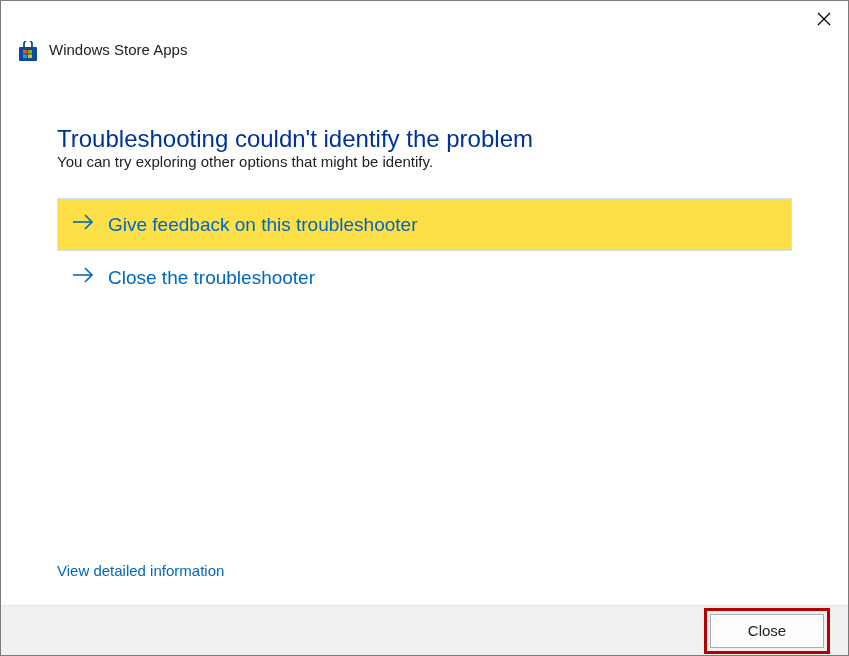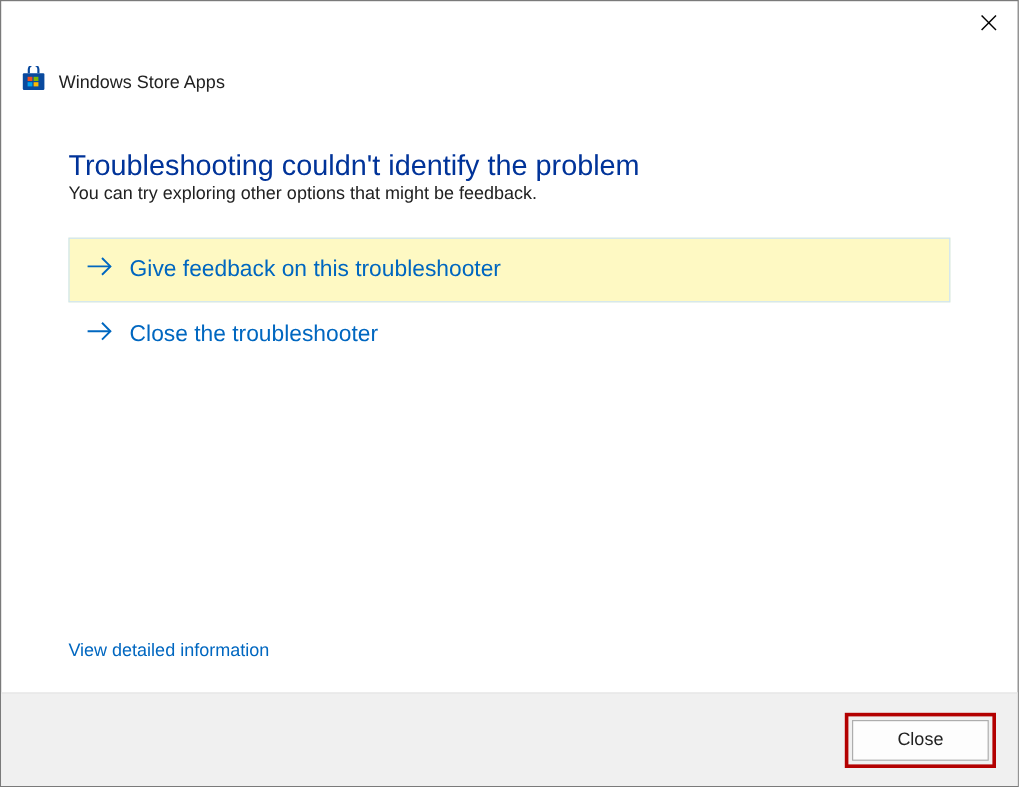--- a/index.html
+++ b/index.html
@@ -38,21 +38,21 @@
       justify-content: center;
       cursor: pointer;
       font-size: 16px;
     }
     .close-x svg {
       width: 14px;
       height: 14px;
     }
     .header-row {
       display: flex;
-      align-items: flex-end;
+      align-items: flex-start;
       gap: 10px;
       padding: 4px 0 0 16px;
       height: 40px;
     }
     .store-icon {
       width: 22px;
       height: 22px;
       position: relative;
     }
     .store-icon svg {
@@ -83,40 +83,40 @@
       align-items: center;
       gap: 14px;
       padding: 14px 14px;
       cursor: pointer;
       color: #0067c0;
       font-size: 19px;
       border: 1px solid transparent;
     }
     .option-row.selected {
       border: 1px solid #cce4f7;
-      background: #fef9c3;
+      background: #fde047;
     }
     .option-row .arrow {
       flex-shrink: 0;
     }
     .option-row .arrow svg {
       width: 22px;
       height: 18px;
       stroke: #0067c0;
     }
     .detail-link {
       position: absolute;
       left: 56px;
       bottom: 26px;
       color: #0067c0;
       font-size: 15px;
       cursor: pointer;
     }
     .footer {
-      height: 78px;
+      height: 50px;
       border-top: 1px solid #e5e5e5;
       background: #f0f0f0;
       display: flex;
       justify-content: flex-end;
       align-items: center;
       padding: 0 18px;
     }
     .close-button {
       width: 114px;
       height: 34px;
@@ -158,21 +158,21 @@
         <rect x="11" y="9" width="4" height="3.5" fill="#7fba00"></rect>
         <rect x="6" y="13.5" width="4" height="3.5" fill="#00a4ef"></rect>
         <rect x="11" y="13.5" width="4" height="3.5" fill="#ffb900"></rect>
       </svg>
     </span>
     <span class="header-title">Windows Store Apps</span>
   </div>
 
   <div class="content">
     <h1 class="main-heading">Troubleshooting couldn't identify the problem</h1>
-    <p class="subtext">You can try exploring other options that might be feedback.</p>
+    <p class="subtext">You can try exploring other options that might be identify.</p>
 
     <div class="option-row selected">
       <span class="arrow">
         <svg viewBox="0 0 22 18" fill="none">
             <line x1="1" y1="9" x2="20" y2="9" stroke-width="1.6"></line>
             <polyline points="13,2 20,9 13,16" stroke-width="1.6" fill="none"></polyline>
           </svg>
       </span>
       <span>Give feedback on this troubleshooter</span>
     </div>

